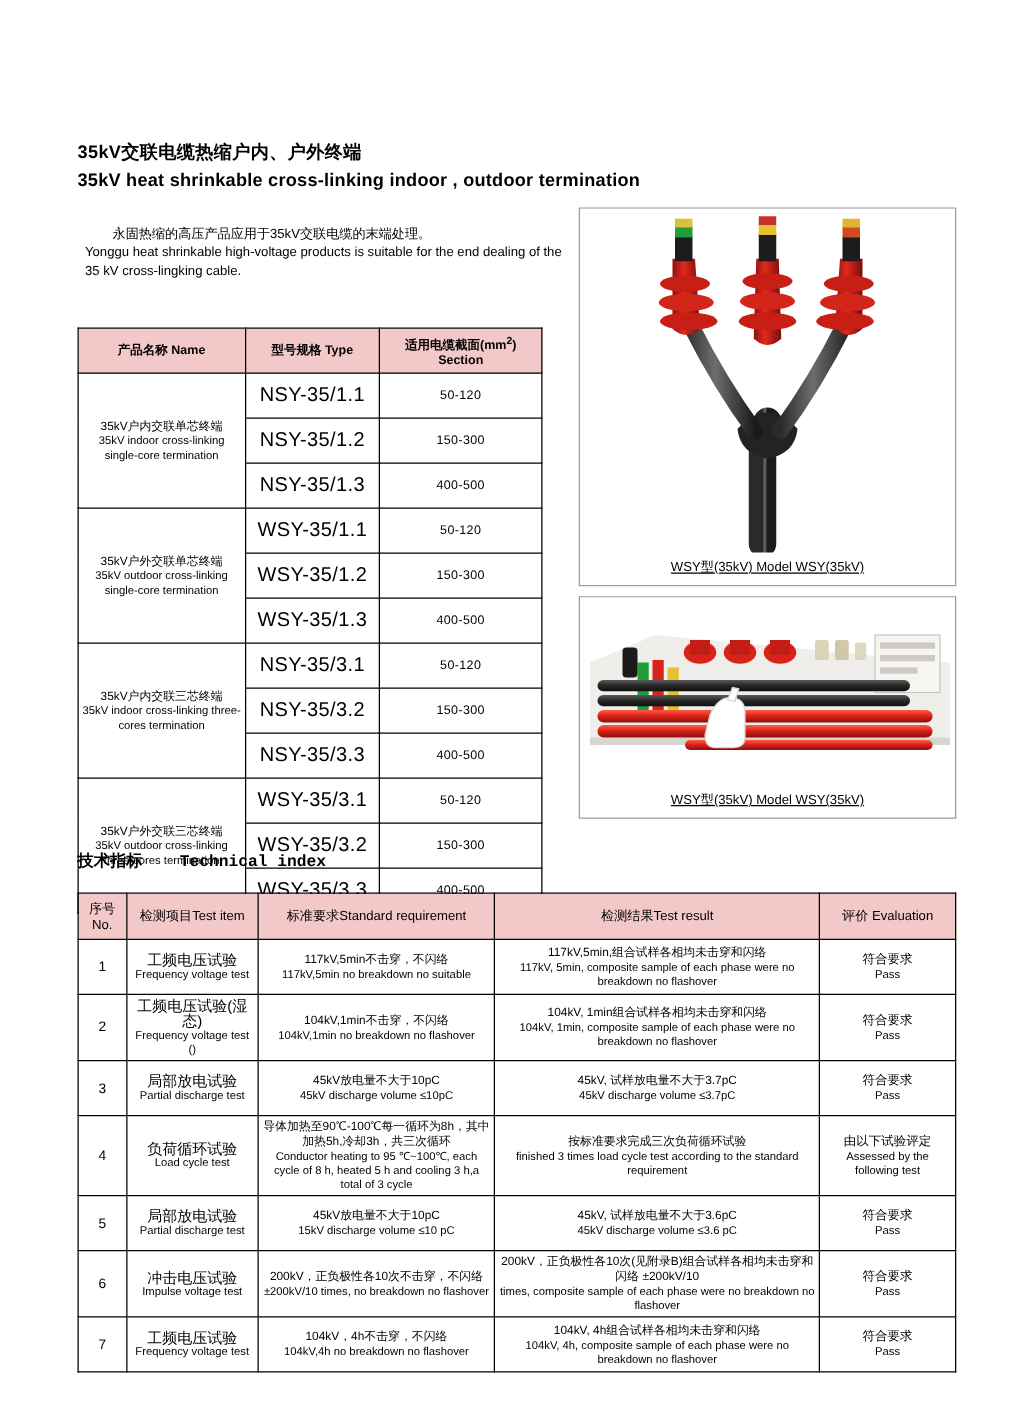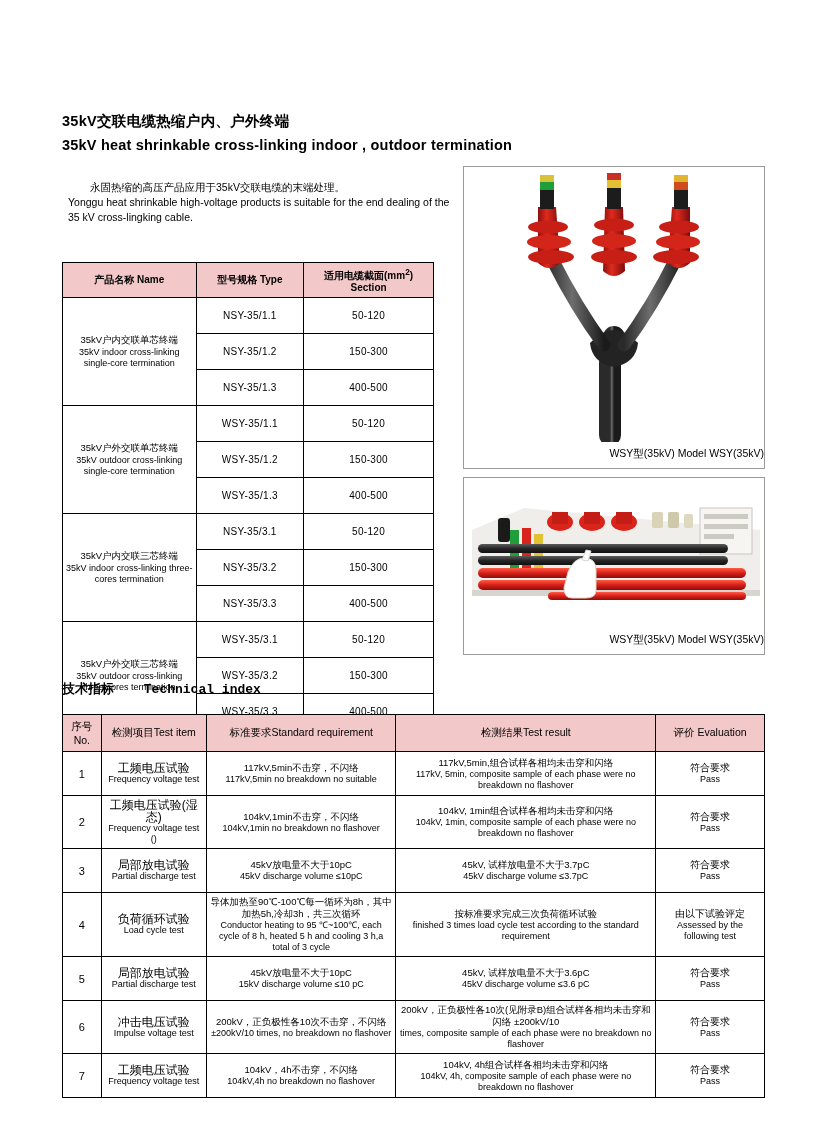--- a/index.html
+++ b/index.html
@@ -91,21 +91,21 @@
   }
   .spec-table td.namecell {
     font-size: 9px;
     line-height: 11.5px;
     padding: 2px 3px;
   }
   .spec-table td.namecell .cn {
     font-size: 9.5px;
   }
   .spec-table td.typecell {
-    font-size: 10px;
+    font-size: 16px;
     letter-spacing: 0.3px;
     height: 29px;
   }
   .spec-table td.seccell {
     font-size: 10px;
     letter-spacing: 0.3px;
   }
   .spec-table col.c1 { width: 36%; }
   .spec-table col.c2 { width: 29%; }
   .spec-table col.c3 { width: 35%; }
@@ -127,23 +127,24 @@
     left: 463px;
     top: 477px;
     width: 302px;
     height: 178px;
   }
   .panel-caption {
     position: absolute;
     left: 0;
     right: 0;
     bottom: 7px;
-    text-align: right;
+    text-align: center;
     font-size: 10.5px;
     color: #000;
+    text-decoration: underline;
   }
 
   
   .art-top {
     position: absolute;
     left: 0; top: 0; right: 0; bottom: 26px;
     background: linear-gradient(#ffffff, #fdfdfd);
     overflow: hidden;
   }
   .art-bottom {

